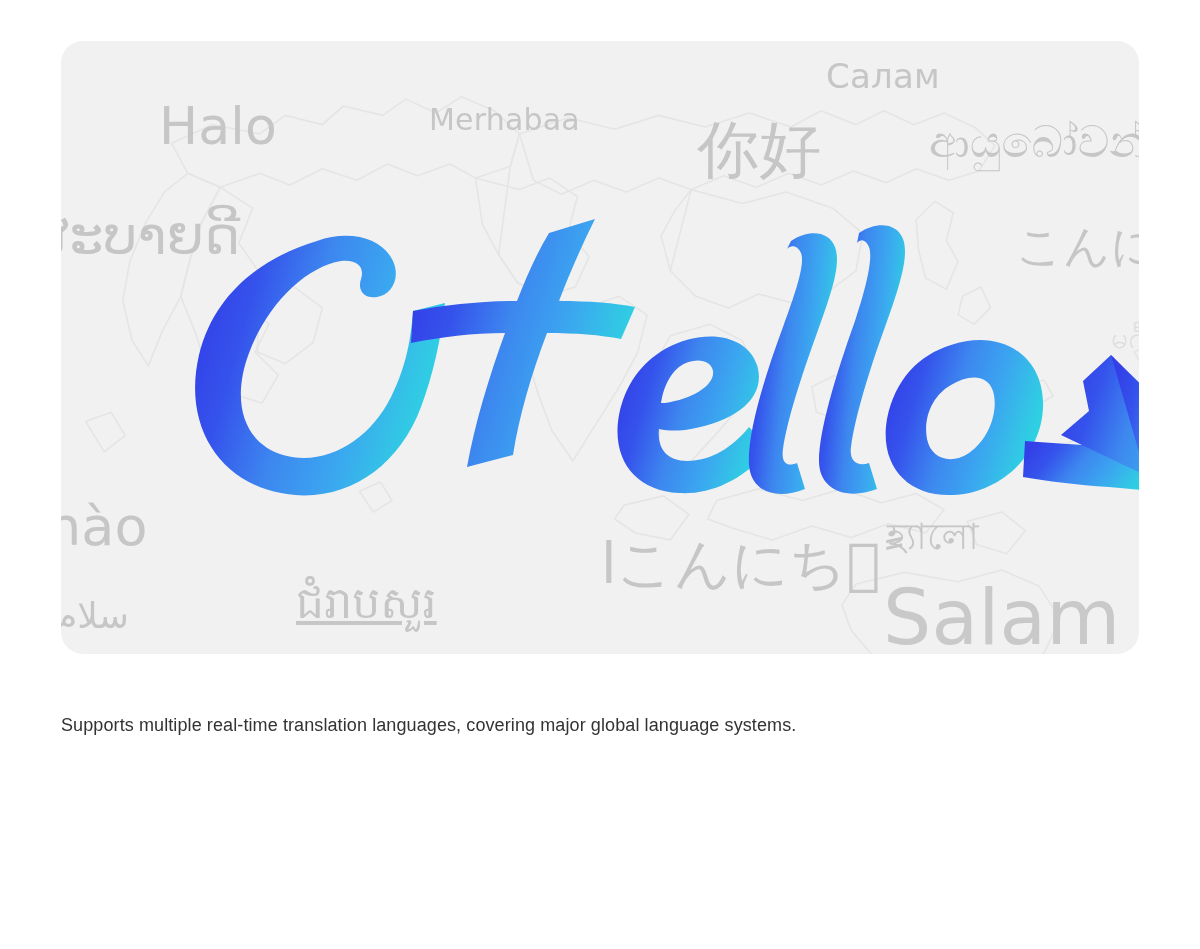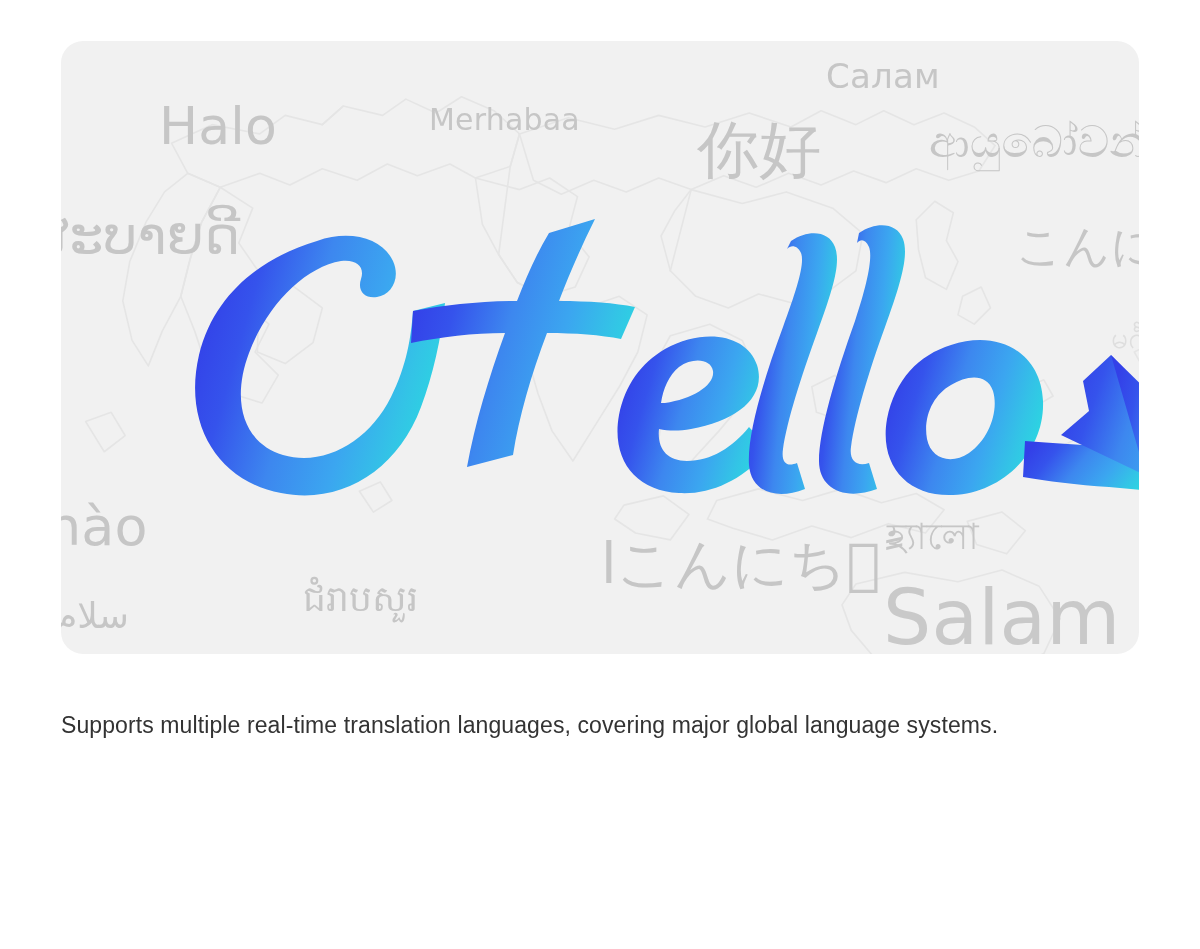--- a/index.html
+++ b/index.html
@@ -88,21 +88,21 @@
     overflow: visible;
   }
 
   
   #caption {
     position: absolute;
     left: 61px;
     top: 710px;
     width: 1090px;
     font-family: "Liberation Sans", "DejaVu Sans", sans-serif;
-    font-size: 23px;
+    font-size: 18px;
     line-height: 30px;
     color: #333333;
     letter-spacing: 0.1px;
     white-space: nowrap;
   }
 </style>
 </head>
 <body>
 
 <div id="page">
@@ -155,21 +155,21 @@
       <span class="greeting" style="left:-30px;  top:168px; font-size:54px;">ສະບາຍດີ</span>
       <span class="greeting" style="left:98px;   top:59px;  font-size:52px;">Halo</span>
       <span class="greeting" style="left:368px;  top:64px;  font-size:30px;">Merhabaa</span>
       <span class="greeting" style="left:600px;  top:78px;  font-size:62px;margin-left:36px;">你好</span>
       <span class="greeting" style="left:765px;  top:18px;  font-size:34px;">Салам</span>
       <span class="greeting" style="left:868px;  top:79px;  font-size:44px;">ආයුබෝවන්</span>
       <span class="greeting" style="left:955px;  top:182px; font-size:46px;">こんにちは</span>
       <span class="greeting" style="left:1050px; top:282px; font-size:30px; color:#dedede;">မင်္ဂလာပါ</span>
       <span class="greeting" style="left:-52px;  top:459px; font-size:54px;">Chào</span>
       <span class="greeting" style="left:-6px;   top:541px; font-size:36px;margin-top:16px;" dir="rtl">سلام</span>
-      <span class="greeting" style="left:242px;  top:540px; font-size:36px;">ជំរាបសួរ</span>
+      <span class="greeting" style="left:235px;  top:540px; font-size:44px;text-decoration:underline;">ជំរាបសួរ</span>
       <span class="greeting" style="left:540px;  top:495px; font-size:56px;" dir="rtl">こんにちはًا</span>
       <span class="greeting" style="left:826px;  top:478px; font-size:36px;">হ্যালো</span>
       <span class="greeting" style="left:822px;  top:539px; font-size:76px; color:#c9c9c9;">Salam</span>
     </div>
 
     <div id="hello-wordmark">
       <svg viewBox="0 0 1000 290" preserveAspectRatio="xMinYMid meet">
         <defs>
           <linearGradient id="helloGrad" x1="0" y1="0.35" x2="1" y2="0.65">
             <stop offset="0" stop-color="#3340e8"></stop>

